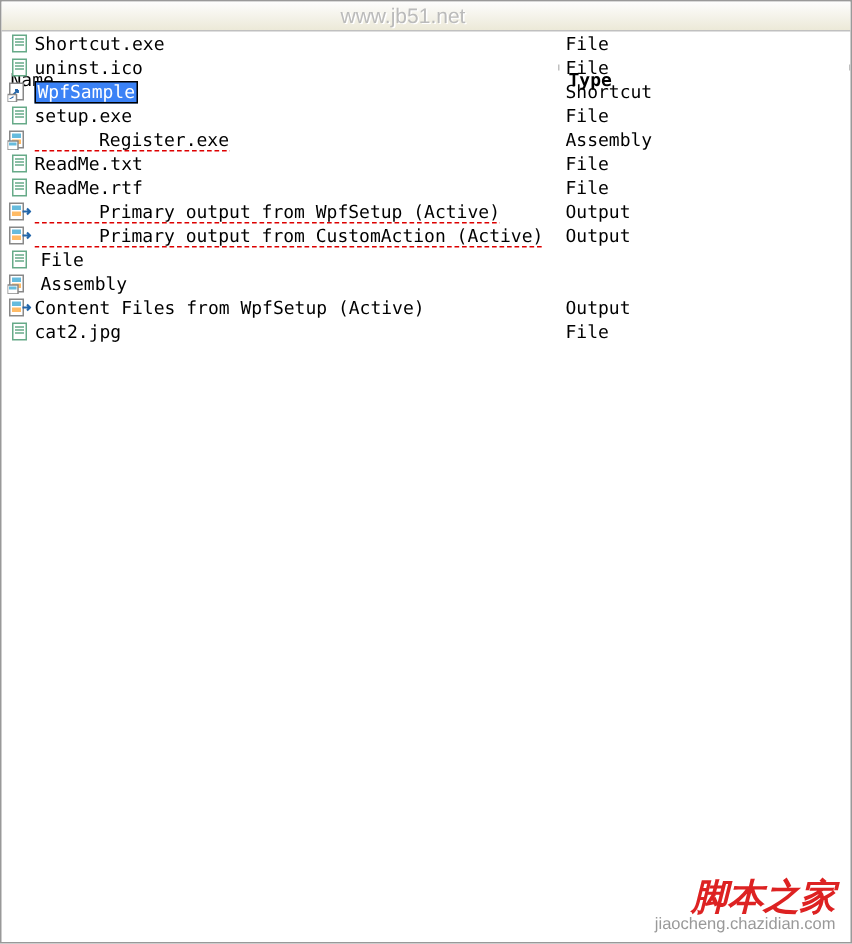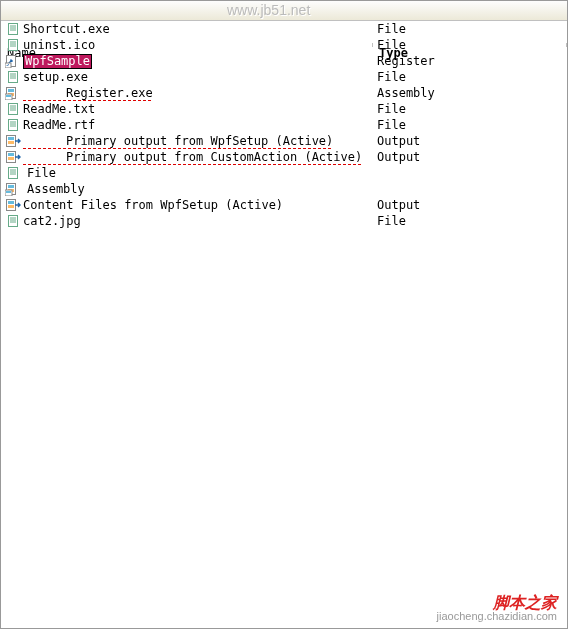--- a/index.html
+++ b/index.html
@@ -51,21 +51,21 @@
   .name-cell {
     width: 350px;
     display: flex;
     align-items: center;
     white-space: nowrap;
   }
   .type-cell {
     padding-left: 4px;
   }
   .editing {
-    background: #be185d;
+    background: #3b82f6;
     color: #fff;
     border: 1px solid #000;
     padding: 0 1px;
     line-height: 13px;
     height: 15px;
     min-width: 60px;
   }
   .underline-red {
     background-image: repeating-linear-gradient(90deg, #d00 0 3px, transparent 3px 5px);
     background-repeat: repeat-x;
@@ -86,21 +86,21 @@
   }
   .watermark-bottom {
     position: absolute;
     bottom: 6px;
     right: 10px;
     text-align: right;
     pointer-events: none;
   }
   .wm-red {
     font-family: "KaiTi","STKaiti",serif;
-    font-size: 16px;
+    font-size: 24px;
     color: #d22;
     font-style: italic;
     font-weight: bold;
   }
   .wm-gray {
     font-family: Arial,"Microsoft YaHei",sans-serif;
     font-size: 11px;
     color: #999;
     margin-top: -4px;
   }
@@ -147,21 +147,21 @@
         <svg width="16" height="14" viewBox="0 0 16 14">
           <rect x="1.5" y="1.5" width="9" height="11" fill="#fff" stroke="#888"></rect>
           <path d="M3 10 L7 6 M7 6 L5 6 M7 6 L7 8" stroke="#26a" stroke-width="1.2" fill="none"></path>
           <rect x="0" y="9" width="6" height="5" fill="#fff" stroke="#888"></rect>
           <path d="M1 12 L4 10 L4 11 L2 12" fill="#26a"></path>
         </svg>
       </span>
       <span class="name-cell">
         <span class="editing">WpfSample</span>
       </span>
-      <span class="type-cell">Register</span>
+      <span class="type-cell">Shortcut</span>
     </div>
     <div class="row">
       <span class="icon">
         <svg width="14" height="14" viewBox="0 0 14 14">
           <rect x="2.5" y="1.5" width="9" height="11" fill="#fff" stroke="#6a8"></rect>
           <line x1="4" y1="4" x2="10" y2="4" stroke="#6a8"></line>
           <line x1="4" y1="6" x2="10" y2="6" stroke="#6a8"></line>
           <line x1="4" y1="8" x2="10" y2="8" stroke="#6a8"></line>
         </svg>
       </span>

